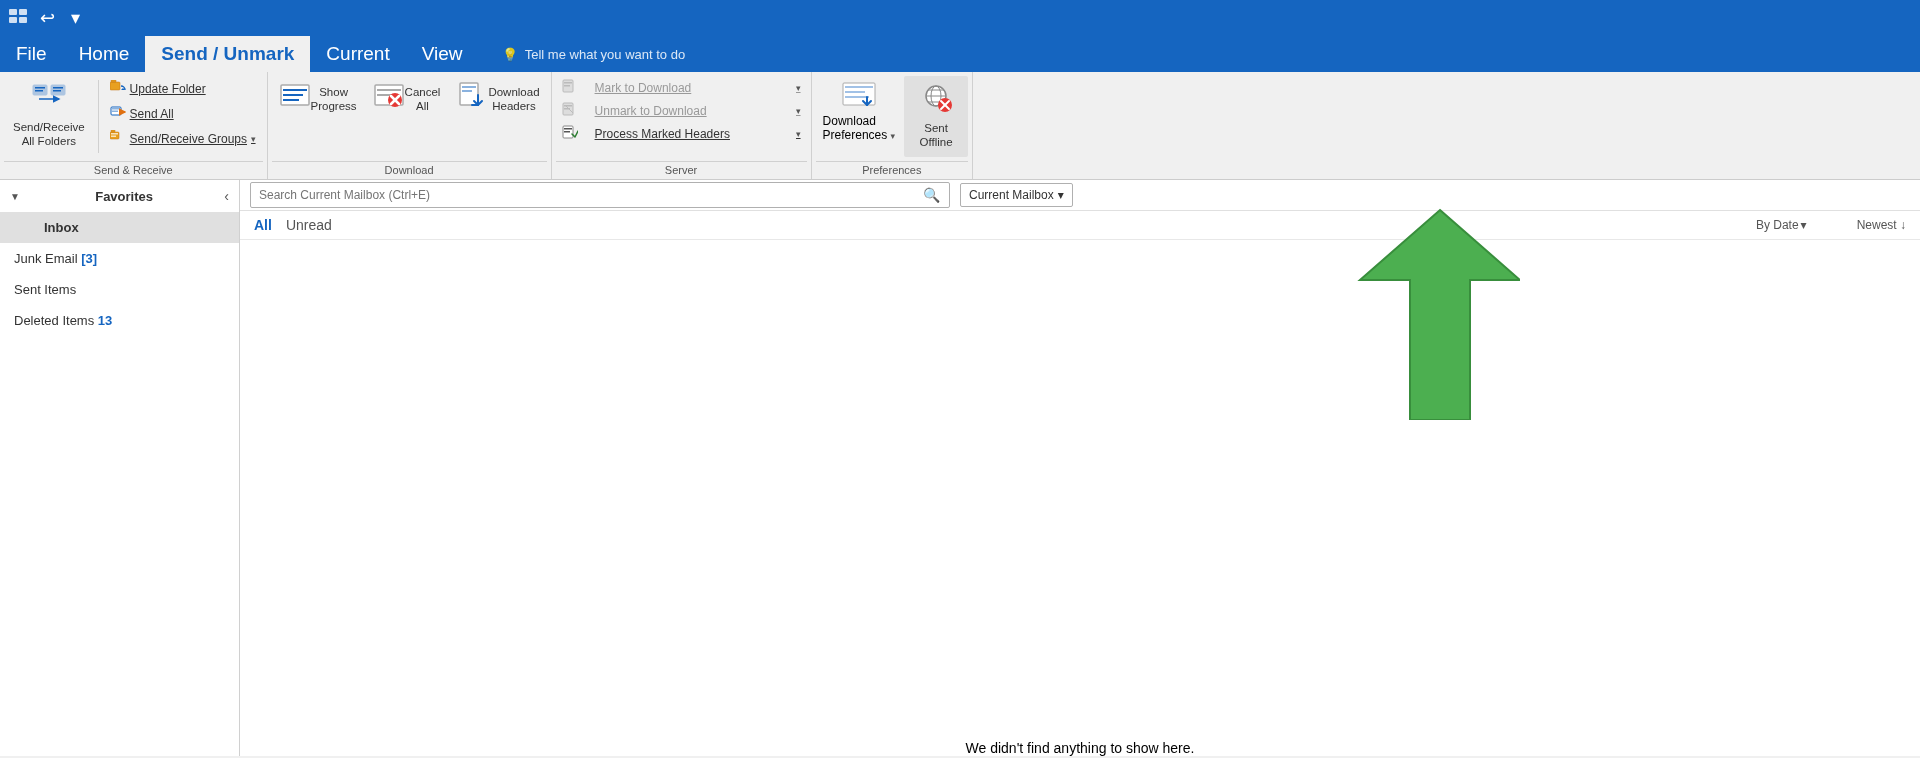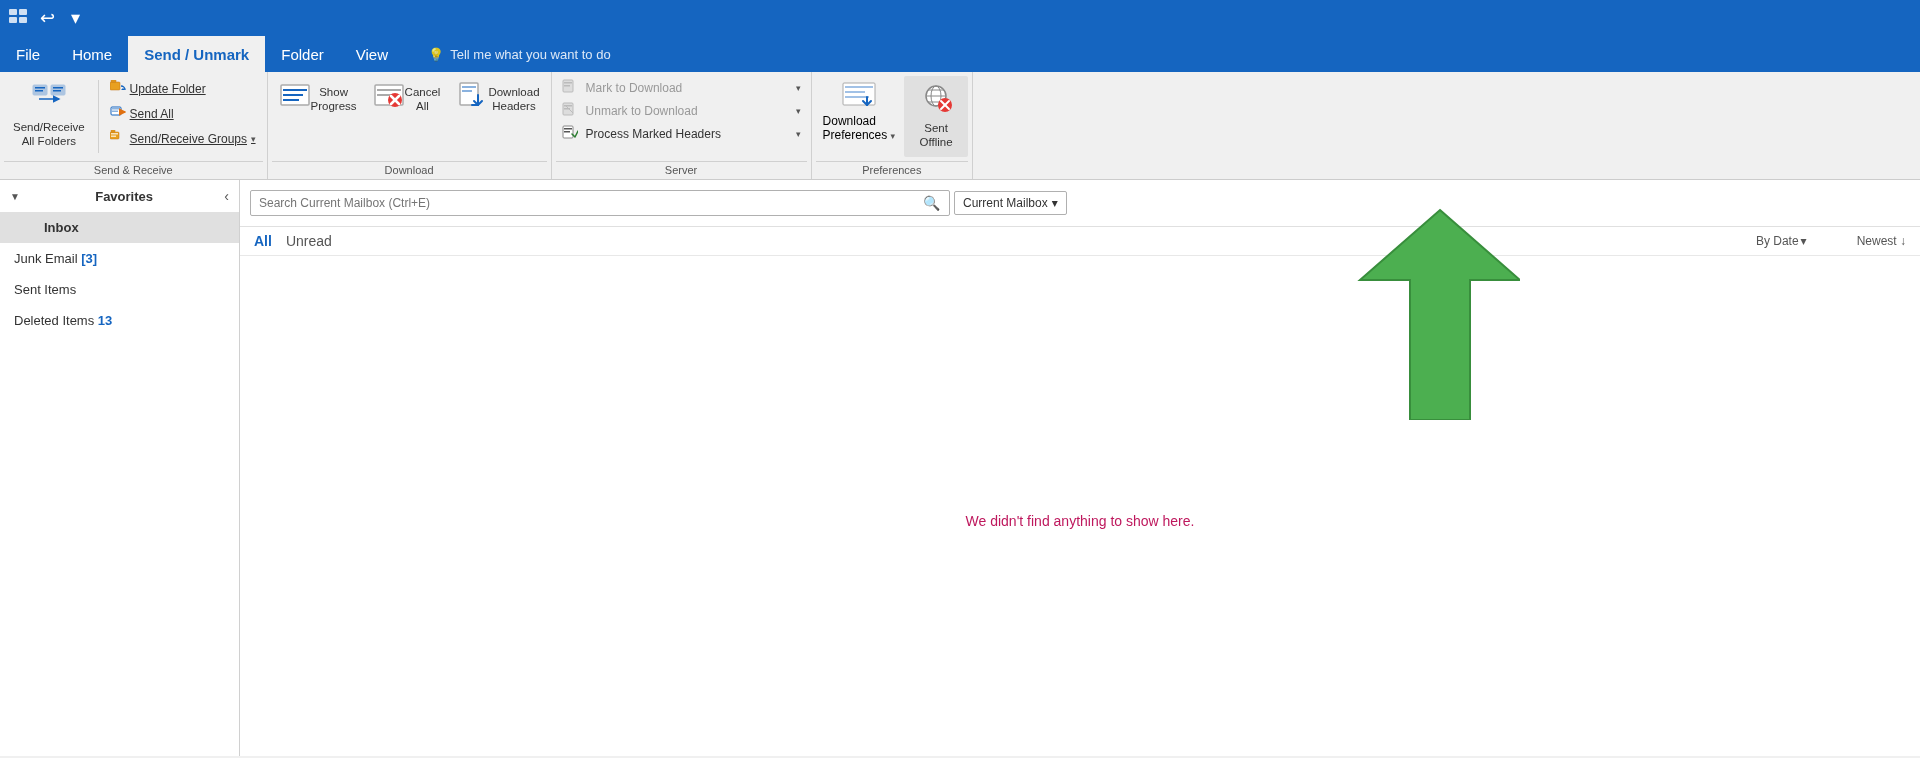--- a/index.html
+++ b/index.html
@@ -30,21 +30,21 @@
       height: 36px;
       display: flex;
       align-items: stretch;
     }
     .menu-item {
       color: #fff;
       padding: 0 16px;
       display: flex;
       align-items: center;
       cursor: pointer;
-      font-size: 15px;
+      font-size: 19px;
       white-space: nowrap;
     }
     .menu-item.active {
       background: #f0f0f0;
       color: #1565c0;
       font-weight: 600;
     }
     .menu-search {
       display: flex;
       align-items: center;
@@ -130,25 +130,26 @@
       justify-content: center;
       padding: 4px 8px;
       cursor: pointer;
       border: 1px solid transparent;
       border-radius: 2px;
     }
     .sr-group-left .big-icon { font-size: 32px; color: #1565c0; }
     .server-row {
       display: flex;
       align-items: center;
-      gap: 8px;
+      gap: 17px;
       padding: 3px 6px;
       color: #999;
       font-size: 12px;
       white-space: nowrap;
+      text-decoration: underline;
     }
     .server-row.active { color: #333; }
 
     
     .work-offline-btn {
       display: flex;
       flex-direction: column;
       align-items: center;
       justify-content: flex-start;
       padding: 6px 10px;
@@ -227,25 +228,25 @@
     }
 
     
     .content-area {
       flex: 1;
       display: flex;
       flex-direction: column;
       background: #fff;
     }
     .search-bar {
-      padding: 10px 10px;
+      padding: 2px 10px;
       border-bottom: 1px solid #e0e0e0;
       display: flex;
       align-items: center;
-      gap: 4px;
+      gap: 10px;
     }
     .search-input-wrap {
       display: flex;
       align-items: center;
       flex: 1;
       border: 1px solid #b0b0b0;
       border-radius: 2px;
       padding: 4px 8px;
       background: #fff;
       max-width: 700px;
@@ -281,24 +282,24 @@
     }
     .filter-left { display: flex; gap: 14px; align-items: center; }
     .filter-all { color: #1565c0; font-weight: 700; font-size: 14px; cursor: pointer; }
     .filter-unread { font-size: 14px; color: #555; cursor: pointer; }
     .filter-right { display: flex; gap: 10px; align-items: center; color: #555; font-size: 12px; }
     .sort-btn { cursor: pointer; display: flex; align-items: center; gap: 2px; margin-left: 40px; }
 
     .empty-state {
       flex: 1;
       display: flex;
-      align-items: center;
+      align-items: flex-end;
       justify-content: center;
       padding-top: 30px;
-      color: #be185d;
+      color: #000000;
       font-size: 14px;
     }
 
     
     .arrow-overlay {
       position: absolute;
       pointer-events: none;
     }
 
     
@@ -333,21 +334,21 @@
       </svg>
     </div>
     <button class="title-bar-btn">↩</button>
     <button class="title-bar-btn">▾</button>
   </div>
 
   <div class="menu-bar">
     <div class="menu-item">File</div>
     <div class="menu-item">Home</div>
     <div class="menu-item active">Send / Unmark</div>
-    <div class="menu-item">Folder</div>
+    <div class="menu-item">Current</div>
     <div class="menu-item">View</div>
     <div class="menu-search">
       <span>💡</span>
       <span>Tell me what you want to do</span>
     </div>
   </div>
 
   <div class="ribbon">
 
     <div class="ribbon-group">

